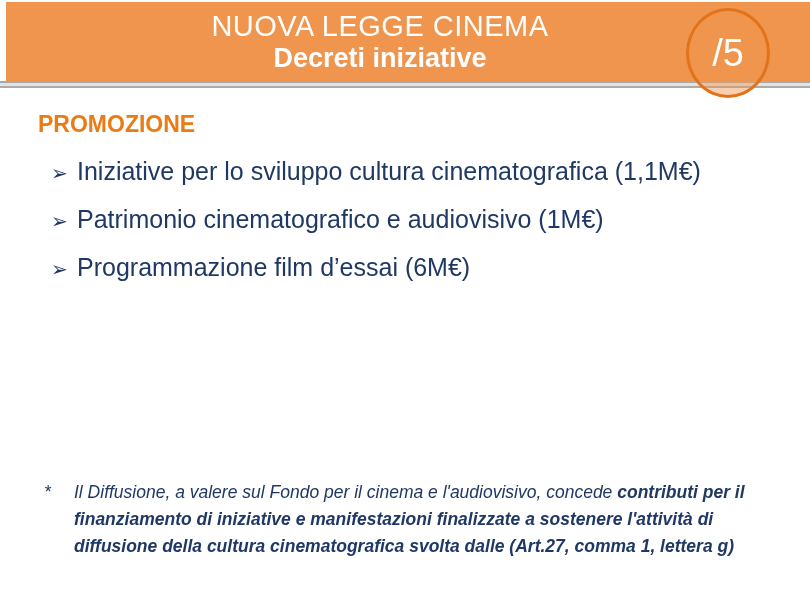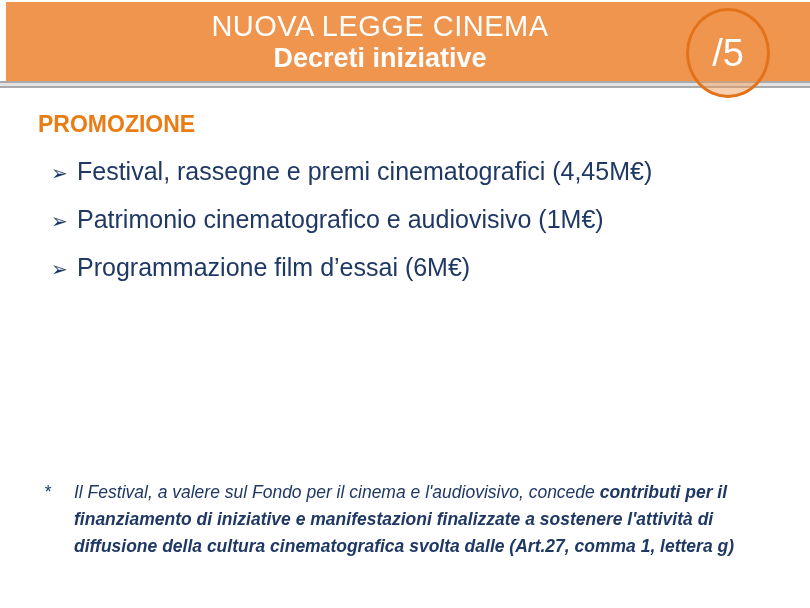--- a/index.html
+++ b/index.html
@@ -151,24 +151,24 @@
   <div class="header-divider"></div>
 
   <div class="page-badge">
     <span>/5</span>
   </div>
 
   <div class="content">
     <h2 class="section-label">PROMOZIONE</h2>
 
     <ul class="bullet-list">
-      <li class="bullet-item"><span class="bullet-glyph">➢</span><span>Festival, rassegne e premi cinematografici (4,45M€)</span></li>
+      <li class="bullet-item"><span class="bullet-glyph">➢</span><span>Iniziative per lo sviluppo cultura cinematografica (1,1M€)</span></li>
       <li class="bullet-item"><span class="bullet-glyph">➢</span><span>Patrimonio cinematografico e audiovisivo (1M€)</span></li>
       <li class="bullet-item"><span class="bullet-glyph">➢</span><span>Programmazione film d’essai (6M€)</span></li>
     </ul>
   </div>
 
   <div class="footnote">
     <div class="footnote-marker">*</div>
-    <div class="footnote-text"><span>Il Festival, a valere sul Fondo per il cinema e l'audiovisivo, concede </span><span class="footnote-bold">contributi per il finanziamento di iniziative e manifestazioni finalizzate a sostenere l'attività di diffusione della cultura cinematografica svolta dalle  (Art.27, comma 1, lettera g)</span></div>
+    <div class="footnote-text"><span>Il Diffusione, a valere sul Fondo per il cinema e l'audiovisivo, concede </span><span class="footnote-bold">contributi per il finanziamento di iniziative e manifestazioni finalizzate a sostenere l'attività di diffusione della cultura cinematografica svolta dalle  (Art.27, comma 1, lettera g)</span></div>
   </div>
 
 </div>
 
 </body></html>

